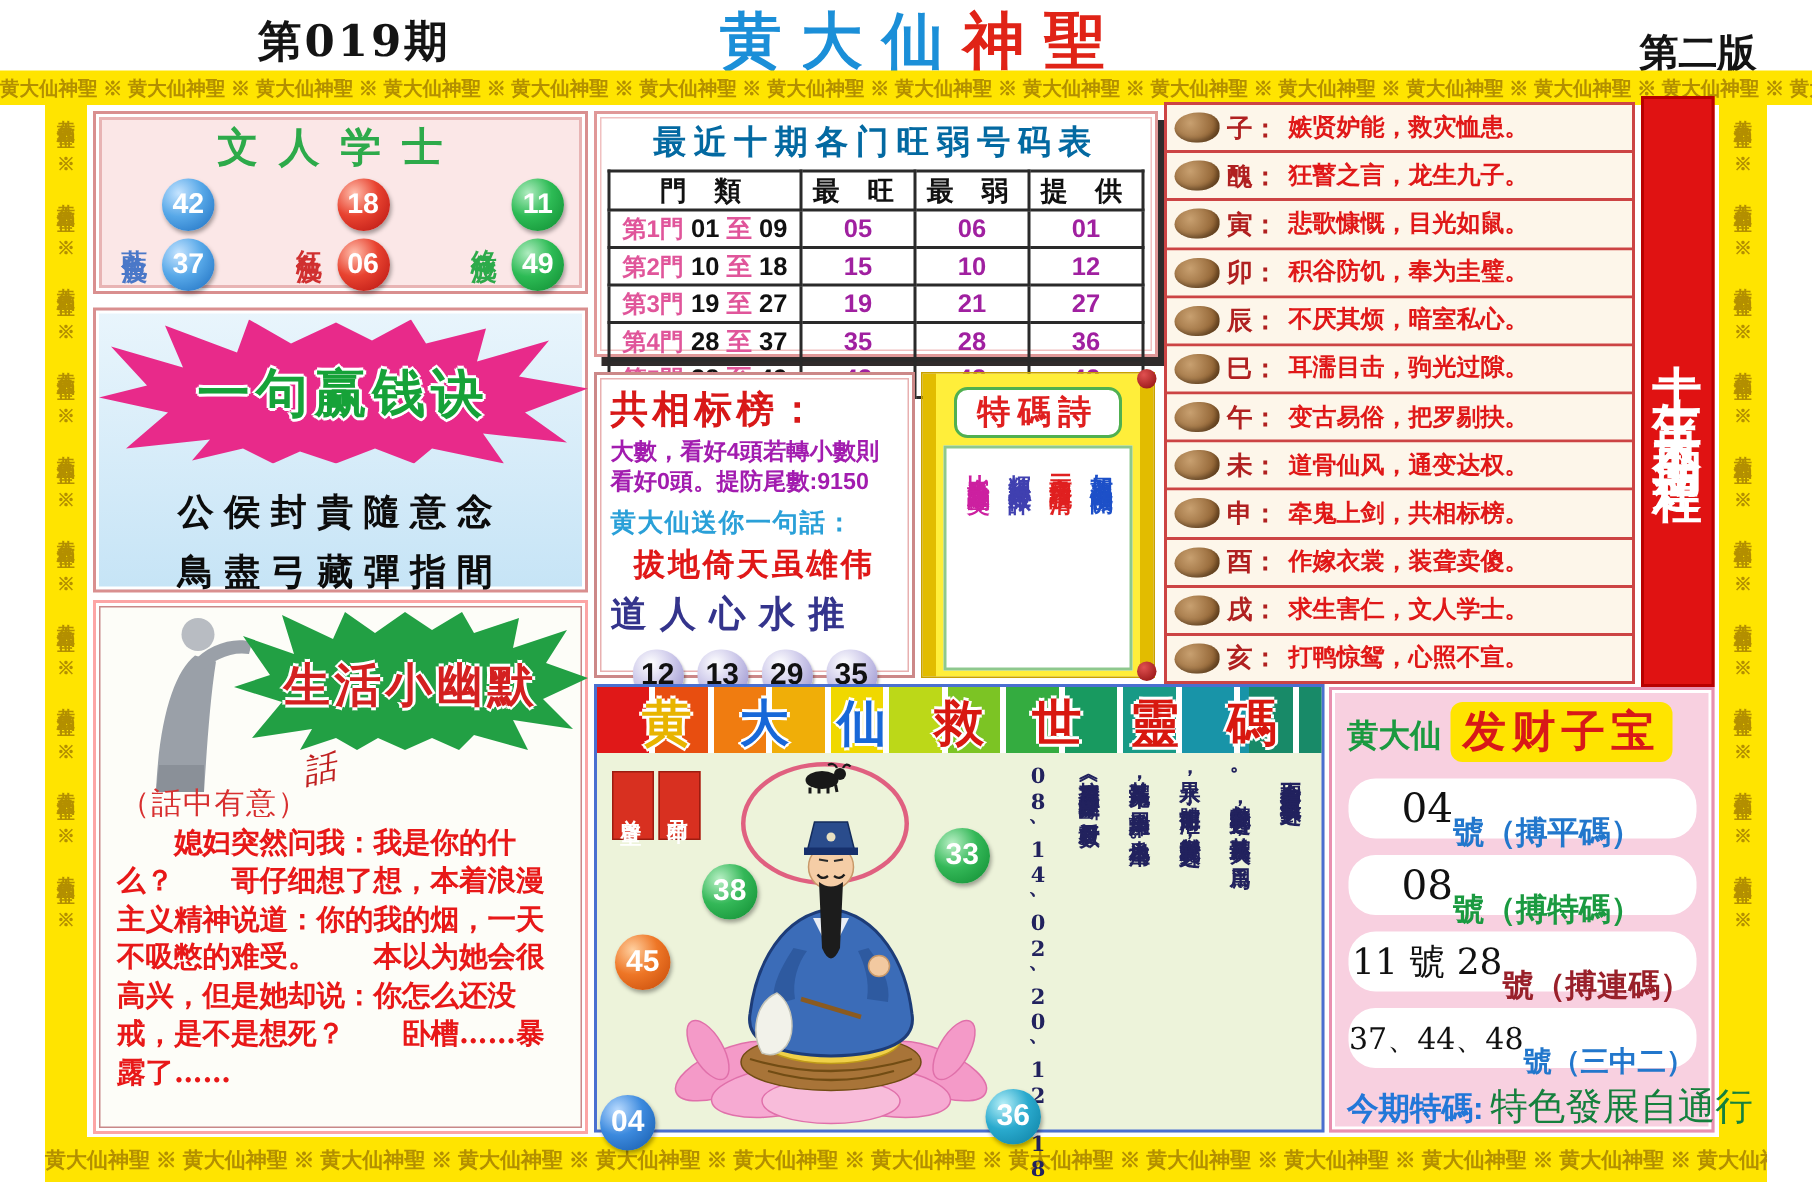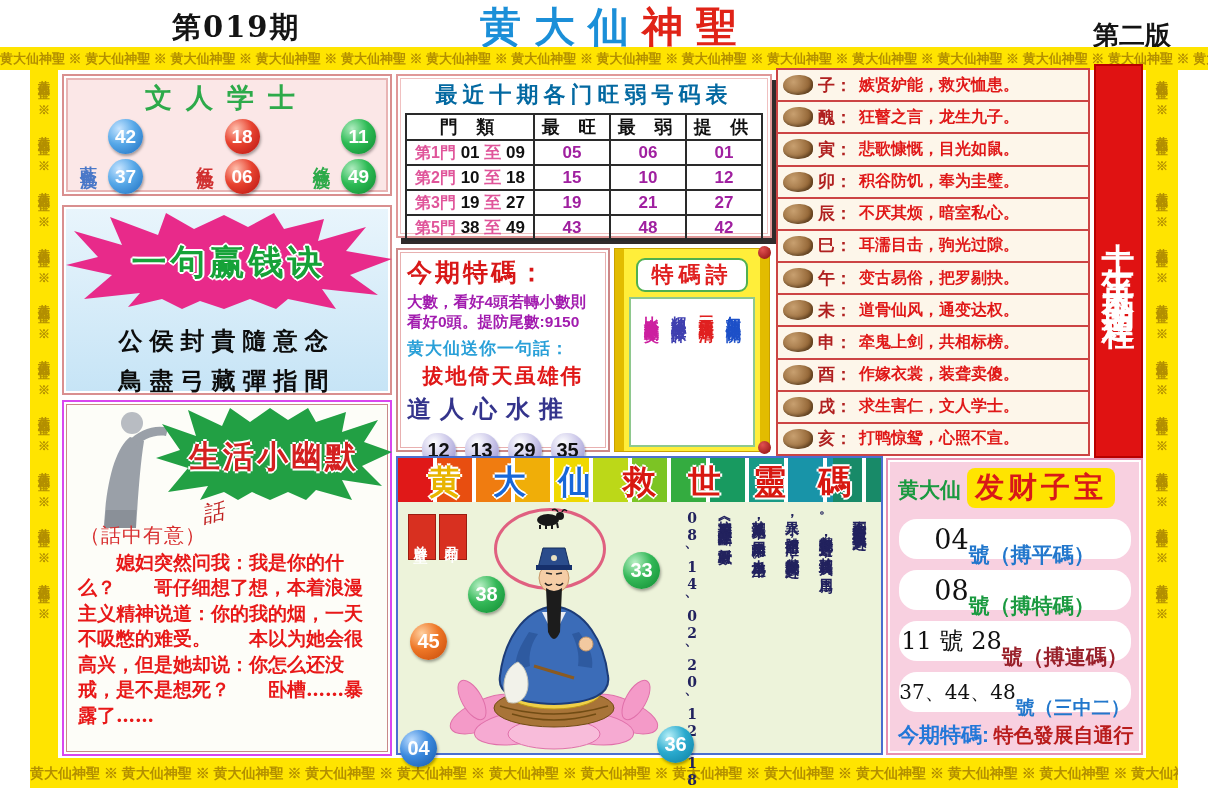--- a/index.html
+++ b/index.html
@@ -36,21 +36,21 @@
   .gball{background:radial-gradient(circle at 32% 28%,#b0ecc0 0%,#2dbb55 45%,#0e8a30 100%);}
 
   
   .winverse{position:absolute;left:62px;top:205px;width:330px;height:190px;background:linear-gradient(180deg,#e9f5fc 0%,#c6e4f6 100%);border:2px solid #d98f8f;box-shadow:inset 0 0 0 2px #fff;}
   .star-wrap{position:absolute;left:2px;top:6px;width:326px;height:96px;}
   .star-title{position:absolute;left:0;top:26px;width:100%;text-align:center;color:#16a238;font-size:35px;font-weight:bold;font-family:"DejaVu Serif",serif;letter-spacing:4px;text-shadow:-2px 0 #fff,2px 0 #fff,0 -2px #fff,0 2px #fff,-1px -1px #fff,1px 1px #fff,1px -1px #fff,-1px 1px #fff;}
   .verse-line{position:absolute;left:0;width:100%;text-align:center;color:#0c0c0c;font-size:24px;font-weight:bold;font-family:"DejaVu Serif",serif;letter-spacing:7px;}
   .vl1{top:118px;} .vl2{top:158px;}
 
   
-  .humor{position:absolute;left:62px;top:400px;width:330px;height:356px;background:#fdfdf8;border:2px solid #d946ef;box-shadow:inset 0 0 0 2px #fff,inset 0 0 0 3px #c88888;}
+  .humor{position:absolute;left:62px;top:400px;width:330px;height:356px;background:#fdfdf8;border:2px solid #fca5a5;box-shadow:inset 0 0 0 2px #fff,inset 0 0 0 3px #c88888;}
   .humor-star{position:absolute;left:92px;top:6px;width:236px;height:92px;}
   .humor-title{position:absolute;left:0;top:28px;width:100%;text-align:center;color:#d42020;font-size:31px;font-weight:bold;font-family:"DejaVu Serif",serif;letter-spacing:3px;text-shadow:-2px 0 #fff,2px 0 #fff,0 -2px #fff,0 2px #fff;}
   .script-flourish{position:absolute;left:138px;top:96px;color:#c02020;font-size:22px;font-family:"DejaVu Serif",serif;font-style:italic;transform:rotate(-12deg);}
   .humor-sub{position:absolute;left:16px;top:120px;color:#d83030;font-size:20px;letter-spacing:1px;}
   .humor-body{position:absolute;left:14px;top:148px;width:302px;color:#e81818;font-size:19px;font-weight:600;font-family:"DejaVu Serif",serif;line-height:1.34;text-indent:2em;}
 
   
   .hotcold{position:absolute;left:396px;top:74px;width:376px;height:164px;background:#fff;border:2px solid #e09898;box-shadow:5px 6px 0 rgba(25,20,20,.9),inset 0 0 0 2px #fff,inset 0 0 0 3px #f0c0c0;padding:3px 7px;}
   .hotcold h2{margin:1px 0 3px;text-align:center;font-size:22px;letter-spacing:5px;color:#0369a1;font-family:"DejaVu Serif",serif;}
   .hc-table{width:100%;border-collapse:collapse;}
@@ -107,21 +107,21 @@
   .fortune-head{display:flex;align-items:baseline;gap:6px;}
   .fortune-brand{color:#1a9a40;font-size:21px;font-weight:bold;font-family:"DejaVu Serif",serif;}
   .fortune-title{color:#d81818;font-size:29px;font-weight:bold;font-family:"DejaVu Serif",serif;background:#ffe400;border-radius:8px;padding:0 8px;letter-spacing:4px;}
   .pill{width:232px;margin:11px auto 0;height:40px;background:#fff;border-radius:18px;display:flex;align-items:center;justify-content:center;white-space:nowrap;}
   .pill .num{font-family:"DejaVu Serif",serif;color:#111;font-size:27px;}
   .pill .sfx{font-size:21px;font-weight:bold;font-family:"DejaVu Serif",serif;margin-top:31px;}
   .p3 .num{font-size:24px;} .p4 .num{font-size:20px;} .p4 .sfx{font-size:19px;}
   .sfx-blue{color:#2277cc;} .sfx-green{color:#1a9a40;} .sfx-maroon{color:#99202a;}
   .fortune-special{margin-top:9px;white-space:nowrap;}
   .fs-label{color:#2277d8;font-size:21px;font-weight:bold;}
-  .fs-value{color:#b91c1c;font-size:20px;font-weight:700;}
+  .fs-value{color:#15803d;font-size:25px;font-weight:400;}
 
   
   .zodiac{position:absolute;left:776px;top:68px;width:314px;height:388px;background:#fdf4e4;border:2px solid #cc4444;display:flex;flex-direction:column;}
   .z-row{flex:1;display:flex;align-items:center;gap:5px;padding:0 5px;border-bottom:2px solid #cc4444;background:#fdf6ea;overflow:hidden;}
   .z-row:last-child{border-bottom:none;}
   .z-icon{width:30px;height:20px;flex:0 0 30px;border-radius:55% 45% 50% 50%;background:radial-gradient(circle at 35% 35%,#c8a070,#7c4c1c);box-shadow:inset -2px -2px 3px rgba(0,0,0,.3);}
   .z-branch{color:#b02020;font-size:17px;font-weight:bold;font-family:"DejaVu Serif",serif;flex:0 0 36px;}
   .z-text{color:#e01818;font-size:16px;font-weight:bold;font-family:"DejaVu Serif",serif;white-space:nowrap;}
 
   .redstrip{position:absolute;left:1094px;top:64px;width:49px;height:394px;background:#e01212;border:2px solid #b80000;color:#fff;writing-mode:vertical-rl;text-orientation:upright;font-size:33px;font-weight:bold;font-family:"DejaVu Serif",serif;text-align:center;letter-spacing:11px;line-height:45px;}
@@ -220,31 +220,37 @@
             <td class="hc-val">10</td>
             <td class="hc-val">12</td>
       </tr>
       <tr>
         <td class="hc-range"><span class="gate">第3門</span> <span>19</span> <span class="zhi">至</span> <span>27</span></td>
         <td class="hc-val">19</td>
             <td class="hc-val">21</td>
             <td class="hc-val">27</td>
       </tr>
       <tr>
+        <td class="hc-range"><span class="gate">第4門</span> <span>28</span> <span class="zhi">至</span> <span>37</span></td>
+        <td class="hc-val">35</td>
+            <td class="hc-val">28</td>
+            <td class="hc-val">36</td>
+      </tr>
+      <tr>
         <td class="hc-range"><span class="gate">第5門</span> <span>38</span> <span class="zhi">至</span> <span>49</span></td>
         <td class="hc-val">43</td>
             <td class="hc-val">48</td>
             <td class="hc-val">42</td>
       </tr>
     </tbody>
       </table>
   </div>
 
   <div class="special">
-    <div class="special-title">今期特碼：</div>
+    <div class="special-title">共相标榜：</div>
     <div class="special-body">大數，看好4頭若轉小數則看好0頭。提防尾數:9150</div>
     <div class="gift-label">黄大仙送你一句話：</div>
     <div class="gift-line">拔地倚天虽雄伟</div>
     <div class="hint-line">道人心水推</div>
     <div class="special-balls">
       <span class="lball">12</span>
       <span class="lball">13</span>
       <span class="lball">29</span>
       <span class="lball">35</span>
     </div>

